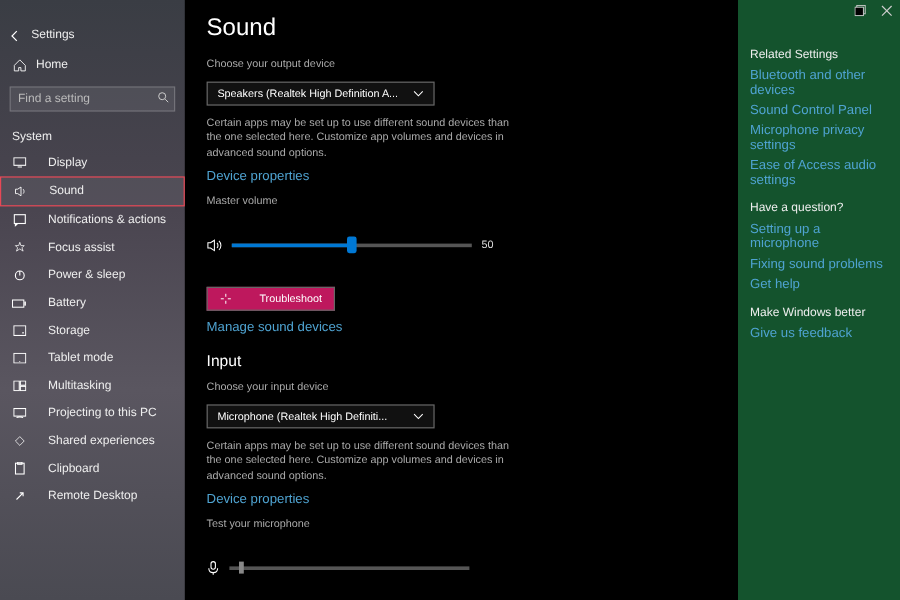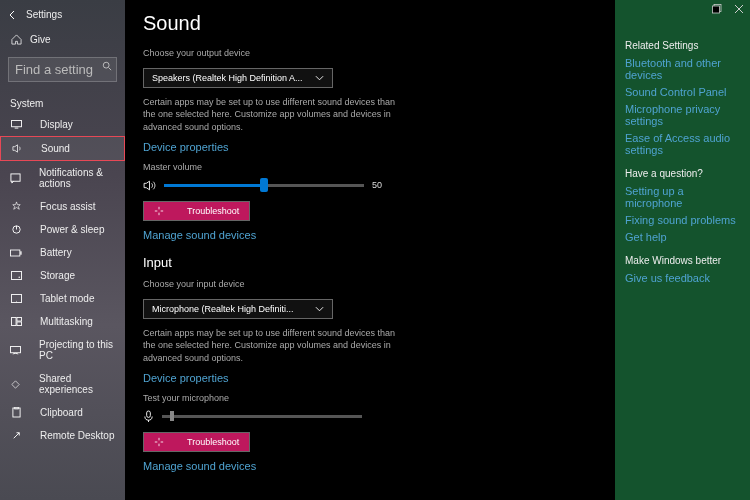--- a/index.html
+++ b/index.html
@@ -1,37 +1,37 @@
 <!DOCTYPE html>
 <html><head>
 <meta charset="utf-8">
 <style>
 *{margin:0;padding:0;box-sizing:border-box;font-family:"Segoe UI",sans-serif}
 body{background:#000;color:#fff;width:750px;height:500px;overflow:hidden;font-size:10px}
 .app{display:flex;height:100%}
-.sidebar{width:125px;background:linear-gradient(180deg,#3a3d44 0%,#4a4550 35%,#5a5660 65%,#4a4a52 100%);padding-top:5px;flex-shrink:0}
+.sidebar{width:154px;background:linear-gradient(180deg,#3a3d44 0%,#4a4550 35%,#5a5660 65%,#4a4a52 100%);padding-top:20px;flex-shrink:0}
 .titlebar{display:flex;align-items:center;padding:4px 8px;gap:8px}
 .back-icon{cursor:pointer}
 .titlebar-label{font-size:10px;color:#eee}
 .home-row{display:flex;align-items:center;gap:8px;padding:6px 10px;margin-top:4px;color:#eee;cursor:pointer}
 .search{margin:6px 8px;position:relative}
-.search input{width:100%;background:rgba(255,255,255,0.08);border:1px solid rgba(255,255,255,0.2);color:#ddd;padding:4px 20px 4px 6px;font-size:13px}
+.search input{width:100%;background:rgba(255,255,255,0.08);border:1px solid rgba(255,255,255,0.2);color:#ddd;padding:4px 20px 4px 6px;font-size:10px}
 .search input::placeholder{color:#bbb}
 .search-icon{position:absolute;right:5px;top:4px}
 .group-label{padding:10px 10px 4px;font-size:10px;color:#eee}
 .nav-item{display:flex;align-items:center;gap:18px;padding:6px 10px;color:#eee;cursor:pointer;font-size:10px}
 .nav-item.selected{border:1px solid #e74856;background:rgba(255,255,255,0.06)}
 .nav-icon{width:12px;display:inline-flex;justify-content:center}
 .main{flex:1;background:#000;padding:12px 18px;overflow-y:auto}
 .main h1{font-weight:300;font-size:20px;margin-bottom:12px}
 .main h2{font-weight:400;font-size:13px;margin:10px 0 8px}
 .desc{color:#aaa;font-size:9px;margin:4px 0;max-width:260px;line-height:1.4}
 .link{color:#4fa3d1;font-size:11px;cursor:pointer;display:inline-block;margin:4px 0}
 .dropdown{display:inline-flex;align-items:center;justify-content:space-between;border:1px solid #666;background:#111;padding:4px 8px;width:190px;font-size:9px;cursor:pointer;margin:4px 0}
-.slider-row{display:flex;align-items:center;gap:8px;margin:5px 0}
+.slider-row{display:flex;align-items:center;gap:8px;margin:24px 0}
 .slider{position:relative;width:200px;height:3px;background:#555}
 .slider-fill{position:absolute;height:100%;background:#0078d4;width:50%}
 .slider-thumb{position:absolute;width:8px;height:14px;background:#0078d4;top:-6px;left:50%;transform:translateX(-50%);border-radius:2px}
 .slider-val{font-size:9px;color:#ddd}
 .btn{display:inline-flex;align-items:flex-start;gap:23px;border:1px solid #666;background:#be185d;padding:4px 10px;font-size:9px;color:#fff;cursor:pointer;margin:4px 0}
 .mic-bar{width:200px;height:3px;background:#555;position:relative;margin:4px 0}
 .mic-bar-ind{position:absolute;width:4px;height:10px;background:#888;top:-4px;left:8px}
 .right{width:135px;flex-shrink:0;background:#14532d;padding:28px 10px 10px}
 .right h3{font-size:10px;font-weight:400;color:#eee;margin:12px 0 6px}
 .right .link{display:block;margin:5px 0}
@@ -52,21 +52,21 @@
           </svg>
         </span>
       <span class="titlebar-label">Settings</span>
     </div>
     <div class="home-row">
       <span class="nav-icon">
           <svg width="11" height="11" viewBox="0 0 12 12">
             <path d="M1 6l5-5 5 5v5H7V8H5v3H1z" stroke="#fff" fill="none" stroke-width="0.8"></path>
           </svg>
         </span>
-      <span>Give</span>
+      <span>Home</span>
     </div>
     <div class="search">
       <input type="text" placeholder="Find a setting" style="">
       <span class="search-icon">
           <svg width="10" height="10" viewBox="0 0 12 12">
             <circle cx="5" cy="5" r="3.5" stroke="#ccc" fill="none"></circle>
             <path d="M8 8l3 3" stroke="#ccc"></path>
           </svg>
         </span>
     </div>

